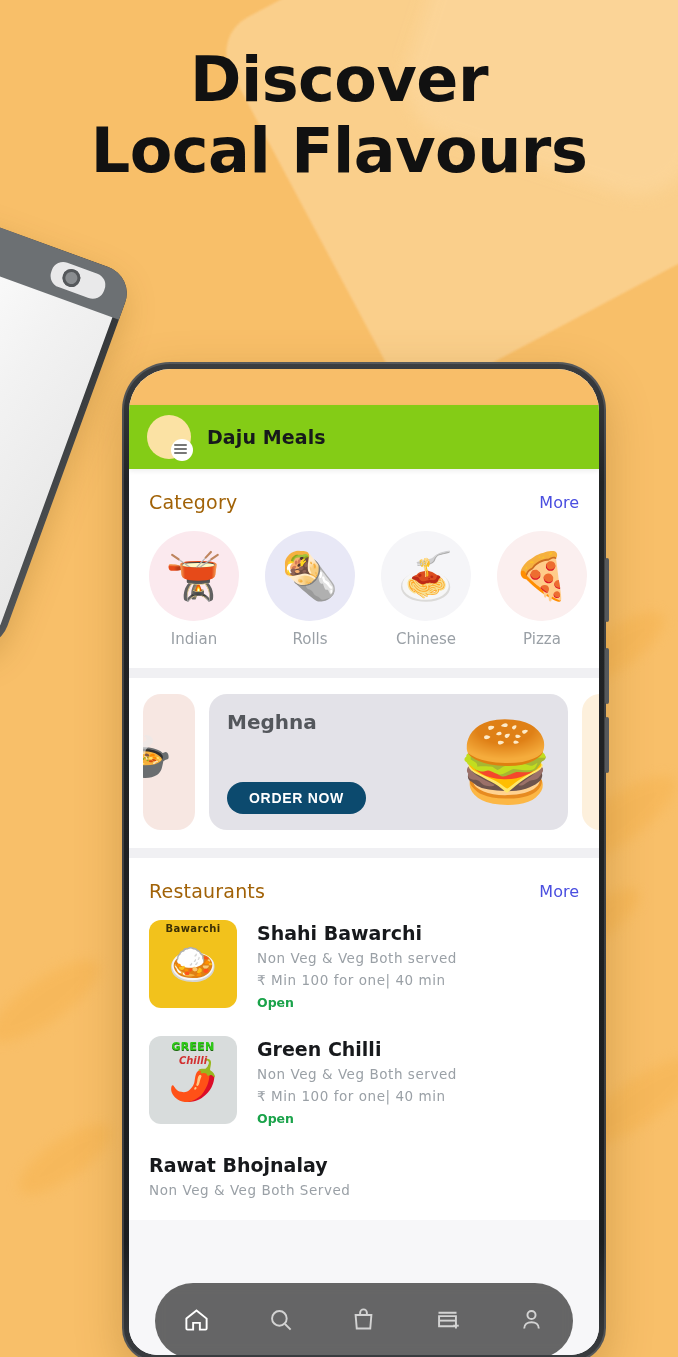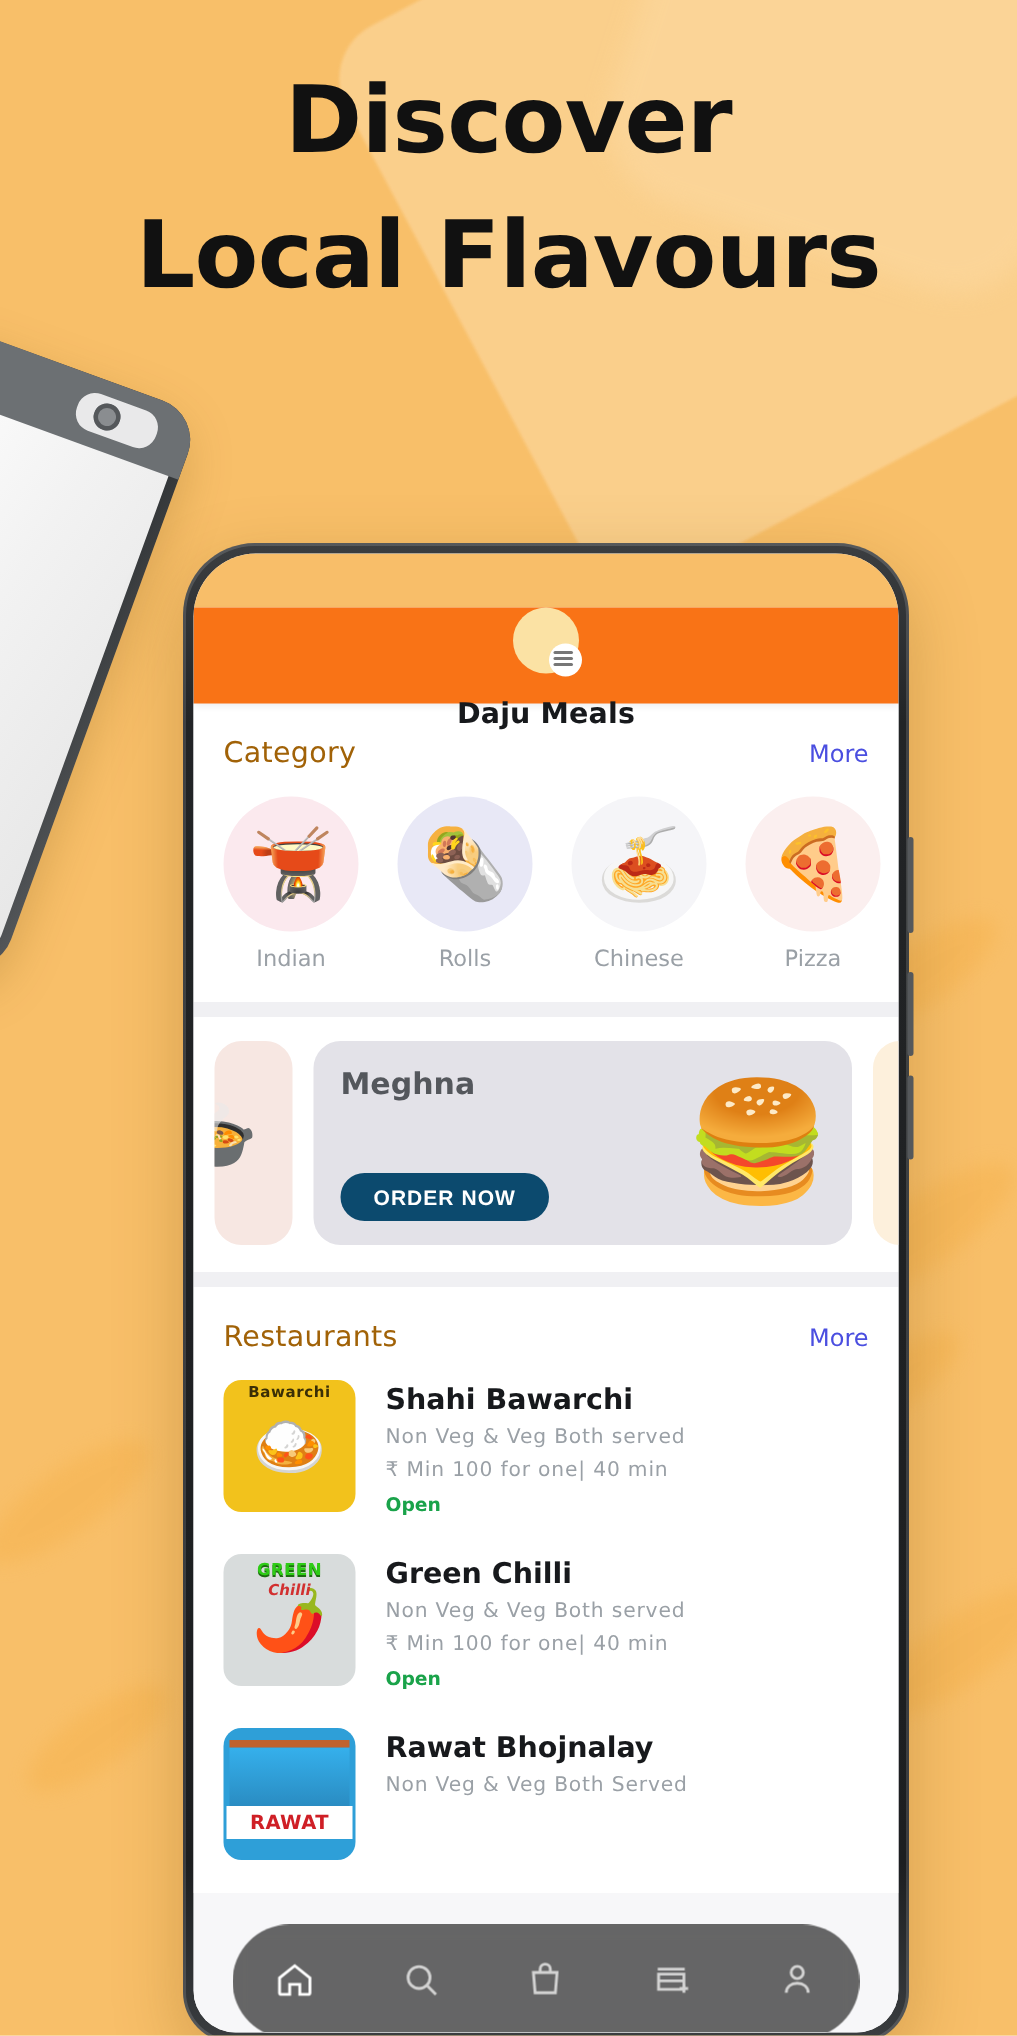--- a/index.html
+++ b/index.html
@@ -38,21 +38,21 @@
   .bg-blob.b5{ left:-20px; top:980px; width:130px; height:42px; transform:rotate(-35deg); }
   .bg-blob.b6{ left:10px;  top:1140px;width:110px; height:38px; transform:rotate(-35deg); }
 
   
   .headline{
     position:absolute; top:50px; left:0; right:0;
     text-align:center; color:#111; z-index:6;
     line-height:.96; letter-spacing:-.5px;
   }
   .headline .l1{ font-size:62px; font-weight:700; display:block; }
-  .headline .l2{ font-size:62px; font-weight:700; display:block; margin-top:30px;}
+  .headline .l2{ font-size:62px; font-weight:700; display:block; margin-top:11px;}
 
   
   .side-phone{
     position:absolute; left:-118px; top:232px;
     width:190px; height:400px;
     background:linear-gradient(100deg,#6e7276 0%,#45484b 35%,#2f3234 70%,#55585b 100%);
     border-radius:28px;
     transform:rotate(20deg);
     box-shadow:0 14px 34px rgba(120,80,10,.28);
     z-index:5; overflow:hidden;
@@ -97,24 +97,24 @@
 
   .screen{
     position:relative; width:100%; height:100%;
     background:#fff; border-radius:42px 42px 28px 28px;
     overflow:hidden;
   }
   .statusbar{ height:36px; background:#F8BE69; }
 
   
   .appbar{
-    height:64px; background:#f97316; display:flex; align-items:center;
+    height:64px; background:#84cc16; display:flex; align-items:center;
     padding:0 18px; gap:16px;
     box-shadow:0 2px 5px rgba(0,0,0,.07);
-    position:relative; z-index:3;flex-direction:column;
+    position:relative; z-index:3;
   }
   .logo{
     width:44px; height:44px; border-radius:50%;
     background:#FBE2A4; position:relative; flex:none;
   }
   .logo .bite{
     position:absolute; right:-2px; bottom:-2px; width:22px; height:22px;
     border-radius:50%; background:#fff;
   }
   .logo .ham{
@@ -341,24 +341,20 @@
           </div>
           <div class="rinfo">
             <div class="rname">Green Chilli</div>
             <div class="rmeta">Non Veg &amp; Veg Both served</div>
             <div class="rmeta">₹ Min 100 for one| 40 min</div>
             <div class="rstatus">Open</div>
           </div>
         </div>
 
         <div class="rrow">
-          <div class="thumb t3">
-            <span class="awn"></span>
-            <span class="sign">RAWAT</span>
-          </div>
           <div class="rinfo">
             <div class="rname">Rawat Bhojnalay</div>
             <div class="rmeta">Non Veg &amp; Veg Both Served</div>
           </div>
         </div>
       </div>
     </div>
 
     <div class="bottomnav">
       <div class="nitem active">

